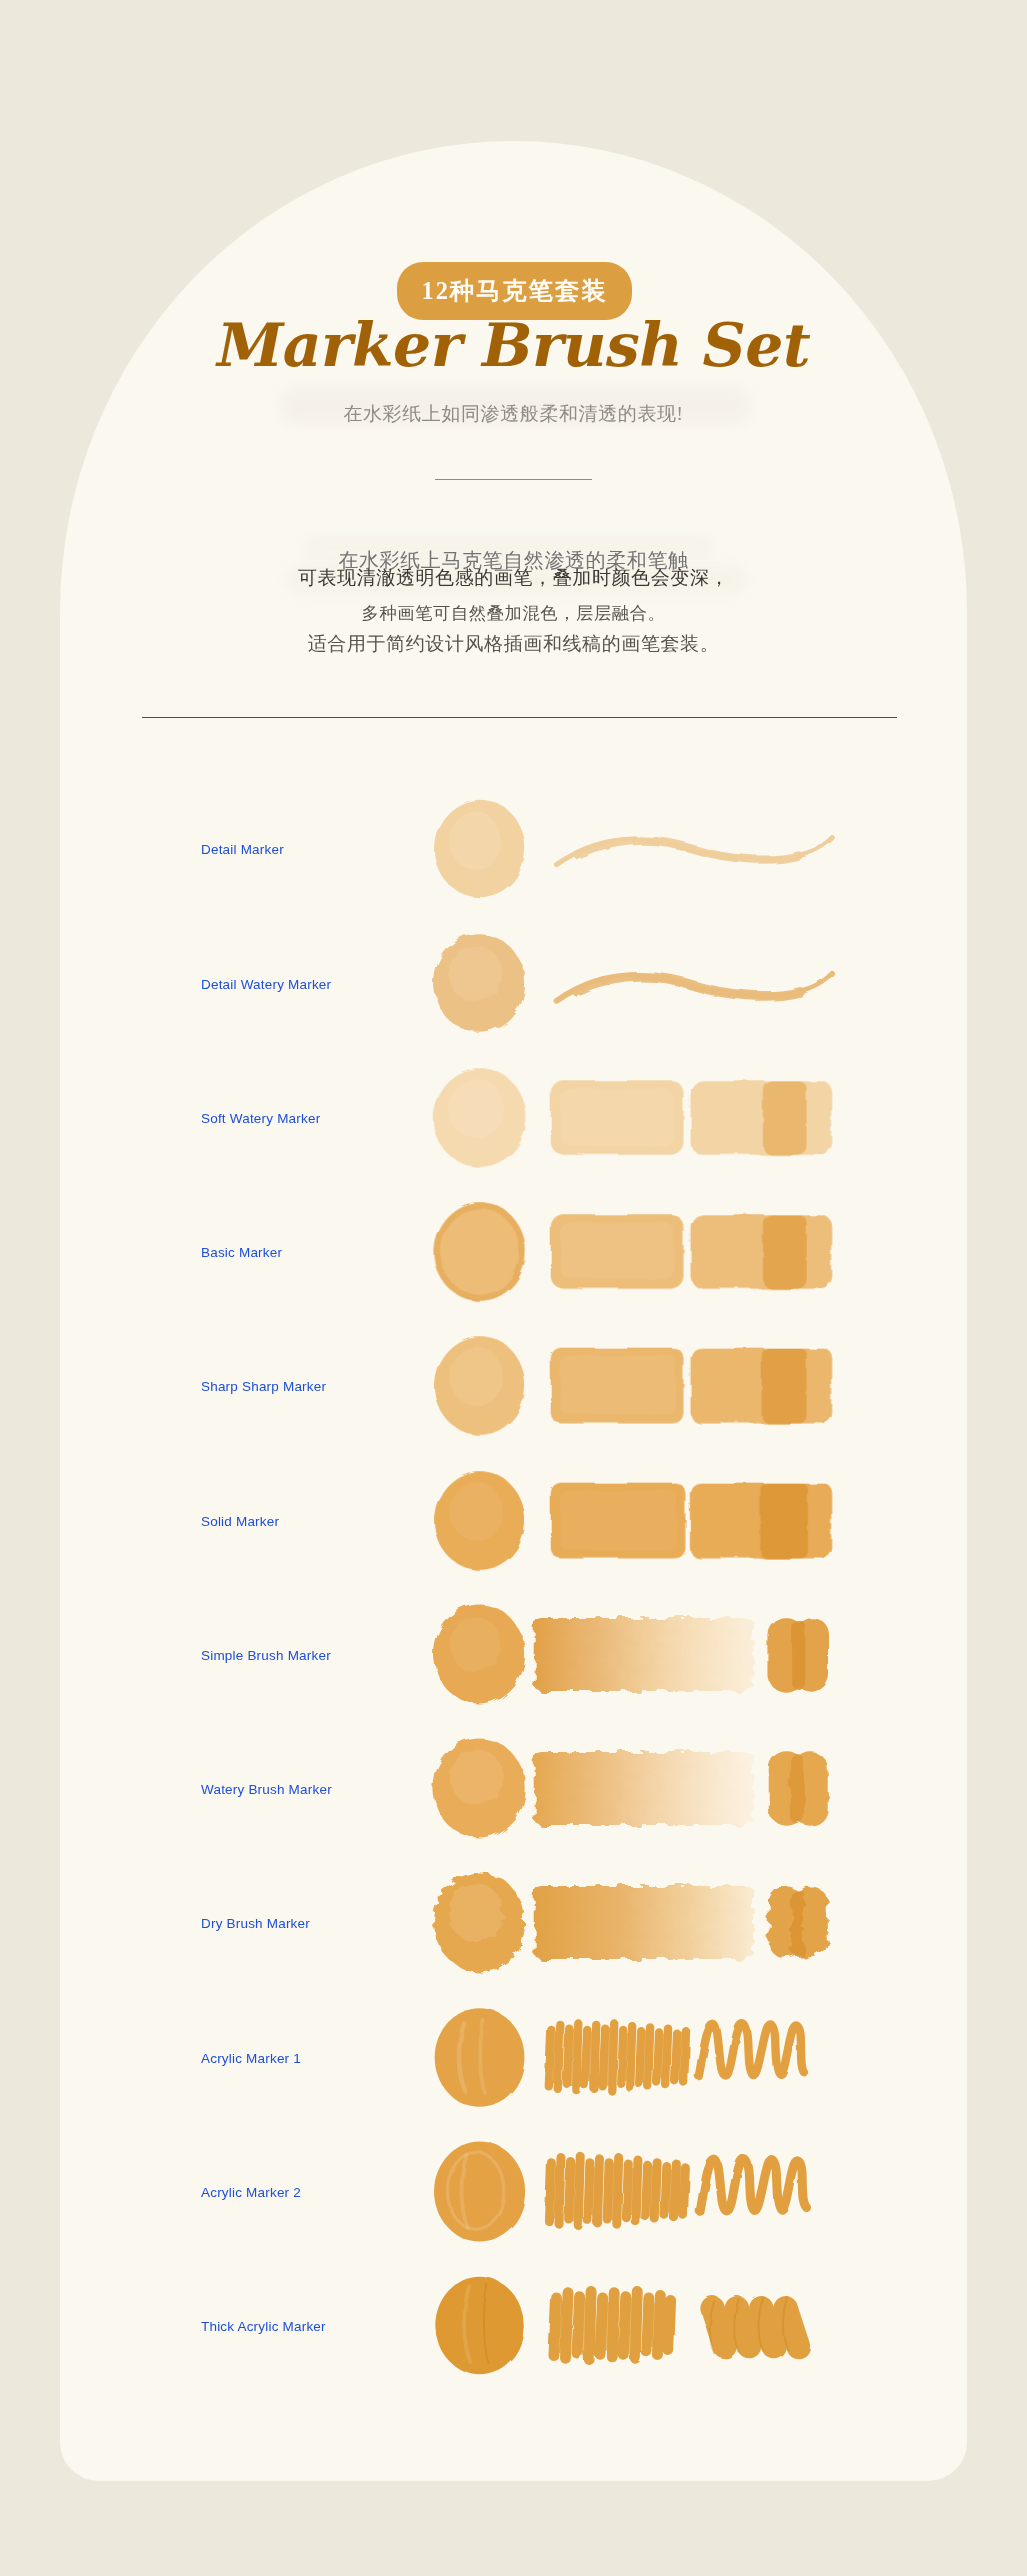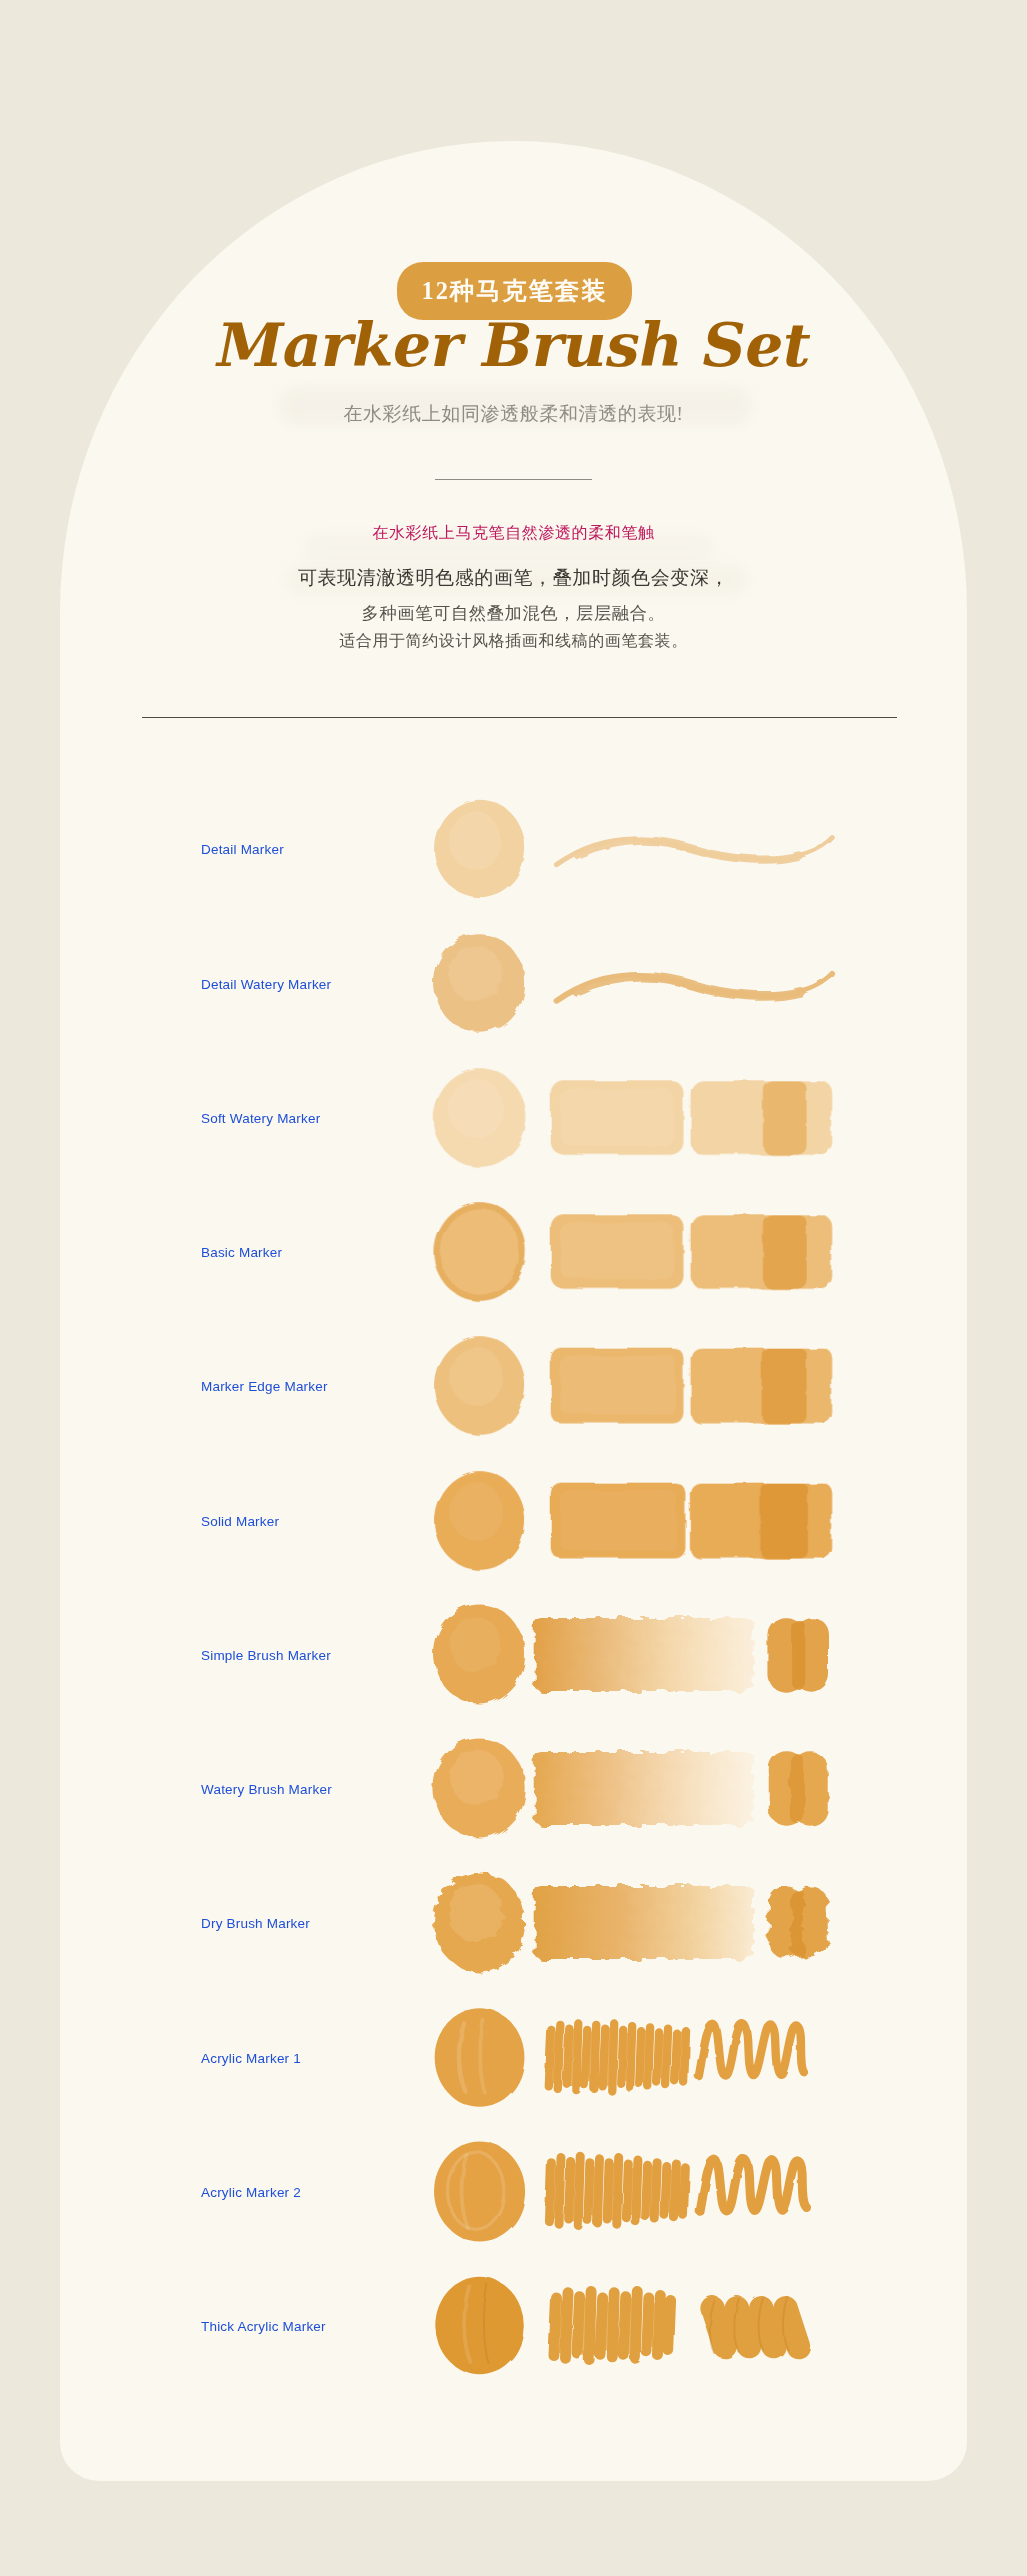--- a/index.html
+++ b/index.html
@@ -30,24 +30,24 @@
   }
   .subtitle{
     position:absolute;left:0;top:260px;width:100%;text-align:center;
     font-size:19px;color:#8f8c84;letter-spacing:0.6px;font-family:Liberation Serif, serif;
   }
   .divider-short{
     position:absolute;left:375px;top:338px;width:157px;height:0;
     border-top:1.3px solid #8d8b85;
   }
   .para{position:absolute;left:0;width:100%;text-align:center;color:#524f48;letter-spacing:0.6px;}
-  .para.l1{top:382px;font-size:16px;color:#be185d;}
+  .para.l1{top:406px;font-size:20px;color:#737373;}
   .para.l2{top:424px;font-size:19px;color:#3b3833;font-weight:500;}
   .para.l3{top:460px;font-size:17.3px;color:#56534b;}
-  .para.l4{top:490px;font-size:16px;color:#56534b;}
+  .para.l4{top:490px;font-size:19px;color:#56534b;}
   .divider-long{
     position:absolute;left:82px;top:576px;width:755px;height:0;
     border-top:1.3px solid #4f4c46;
   }
   .row{position:absolute;left:0;width:100%;height:109px;}
   .row .label{
     position:absolute;left:141px;top:50%;transform:translateY(-50%);
     font-size:13.5px;color:#1d4ed8;letter-spacing:0.2px;white-space:nowrap;
   }
   .row svg{position:absolute;left:364px;top:0;}
@@ -165,21 +165,21 @@
         <ellipse cx="86" cy="85" rx="67" ry="72" fill="none" stroke-width="9" opacity="0.5" stroke="#e2a24b"></ellipse>
         <rect x="197" y="27" width="207" height="116" rx="20" fill="#edbe7a"></rect>
         <rect x="415" y="27" width="221" height="116" rx="20" fill="#edbe7a"></rect>
         <rect x="212" y="40" width="178" height="88" rx="16" fill="#ffffff" opacity="0.07"></rect>
         <rect x="528" y="27" width="68" height="116" rx="14" opacity="0.9" fill="#e2a24b"></rect>
       </g>
     </svg>
   </div>
 
   <div class="row r5">
-    <span class="label">Marker Edge Marker</span>
+    <span class="label">Sharp Sharp Marker</span>
     <svg width="424" height="109" viewBox="0 0 660 170">
       <g filter="url(#wobS)">
         <ellipse cx="86" cy="85" rx="71" ry="77" fill="#eec07e"></ellipse>
         <ellipse cx="80" cy="70" rx="42" ry="46" fill="#ffffff" opacity="0.08"></ellipse>
         <rect x="197" y="26" width="207" height="118" rx="16" fill="#ebb76c"></rect>
         <rect x="415" y="26" width="221" height="118" rx="16" fill="#ebb76c"></rect>
         <rect x="212" y="38" width="180" height="92" rx="12" fill="#ffffff" opacity="0.07"></rect>
         <rect x="526" y="26" width="70" height="118" rx="12" opacity="0.9" fill="#e09d40"></rect>
       </g>
     </svg>

